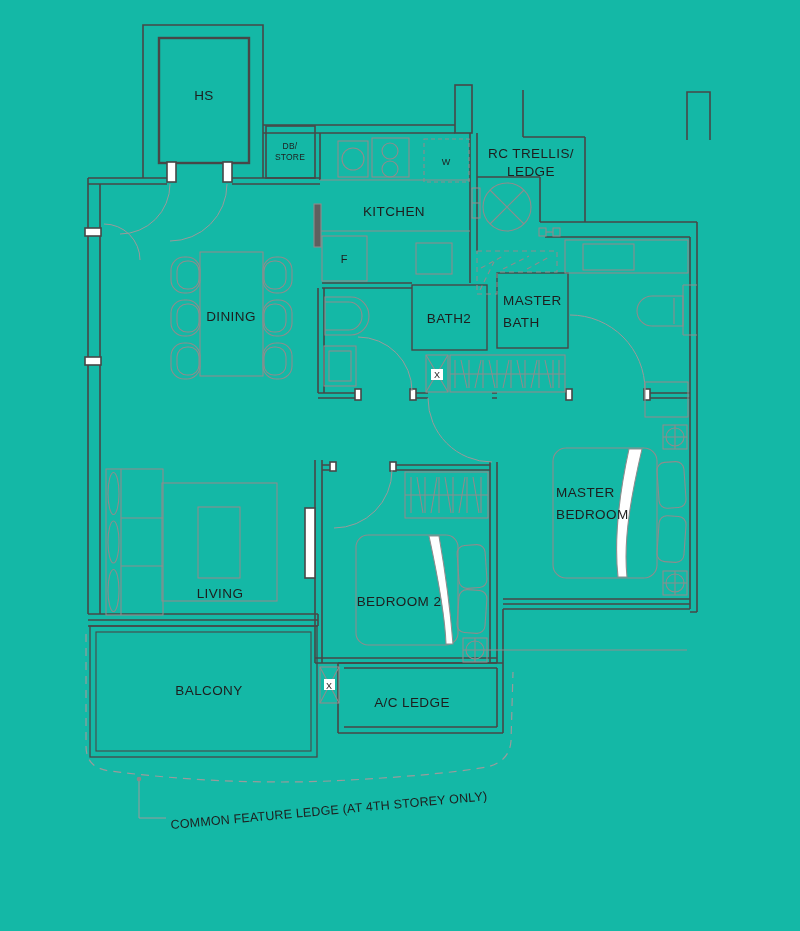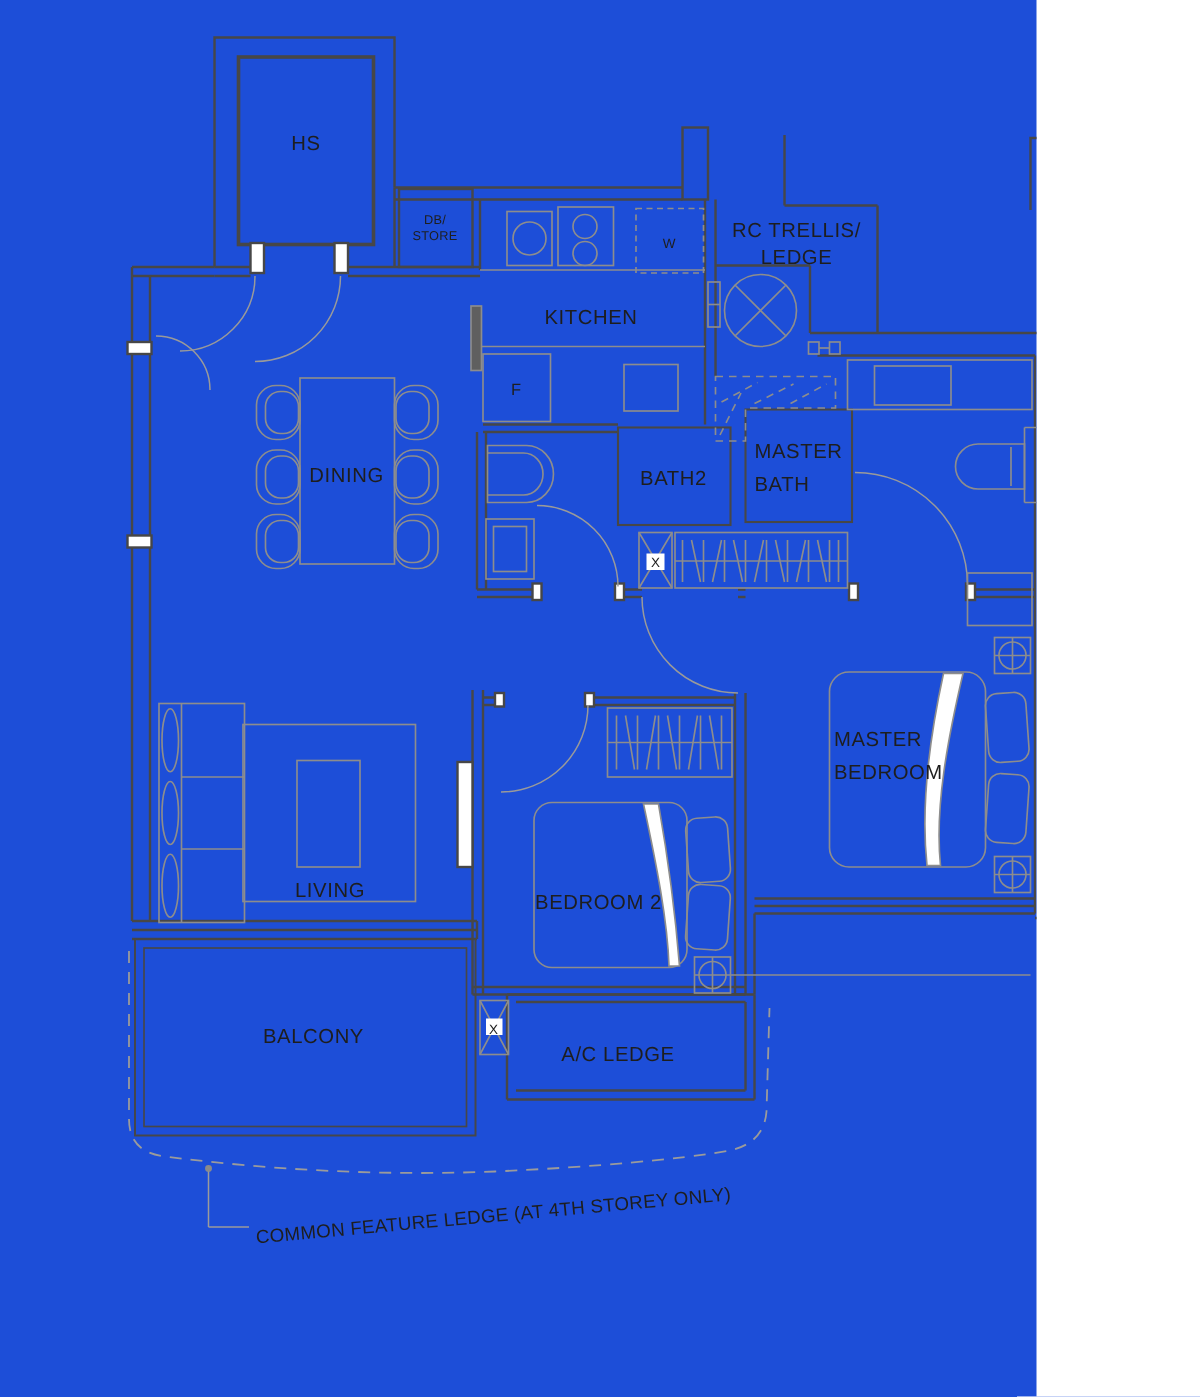--- a/index.html
+++ b/index.html
@@ -1,16 +1,16 @@
 <!DOCTYPE html>
 <html><head>
 <meta charset="utf-8">
 <style>
   html,body{margin:0;padding:0;background:#ffffff;}
-  .page{position:relative;width:691px;height:931px;background:#1d4ed8;overflow:hidden;}
+  .page{position:relative;width:800px;height:931px;background:#14b8a6;overflow:hidden;}
   svg{display:block;}
   text{font-family:"Liberation Sans", sans-serif;fill:#1e1e1e;}
   .lbl{font-size:13.5px;letter-spacing:.4px;}
   .lbl-mid{text-anchor:middle;}
   .lbl-sm{font-size:8.5px;text-anchor:middle;letter-spacing:.2px;}
   .lbl-xs{font-size:9px;text-anchor:middle;}
   .lbl-f{font-size:11px;text-anchor:middle;}
   .note{font-size:12.5px;letter-spacing:.2px;}
 </style>
 </head>

